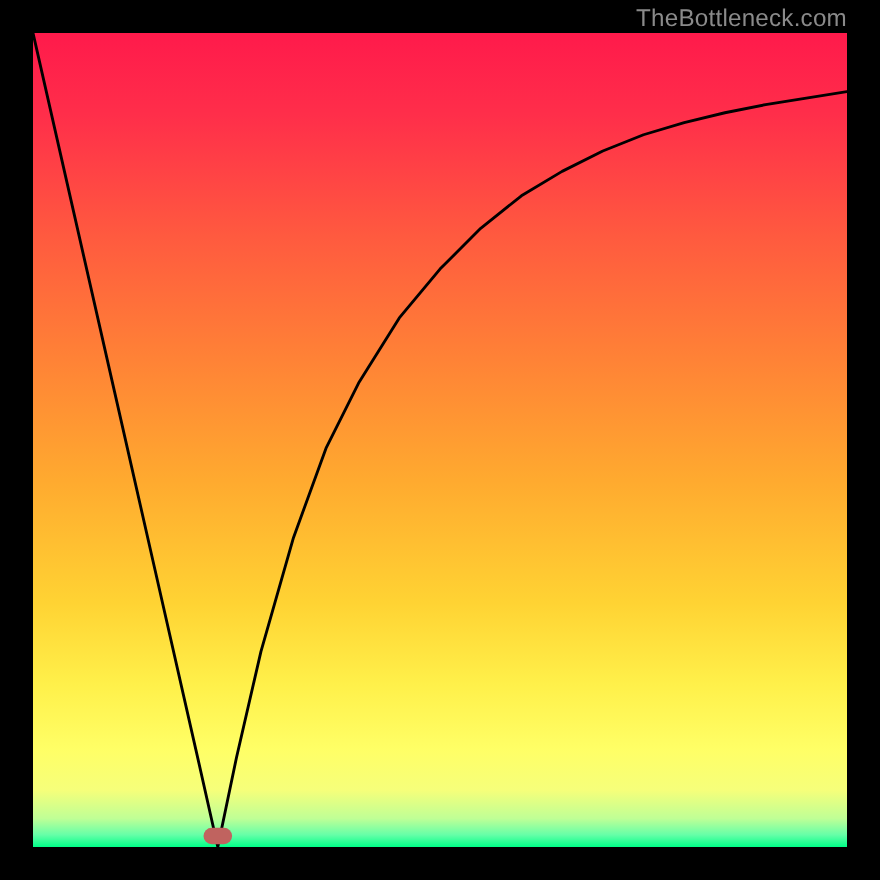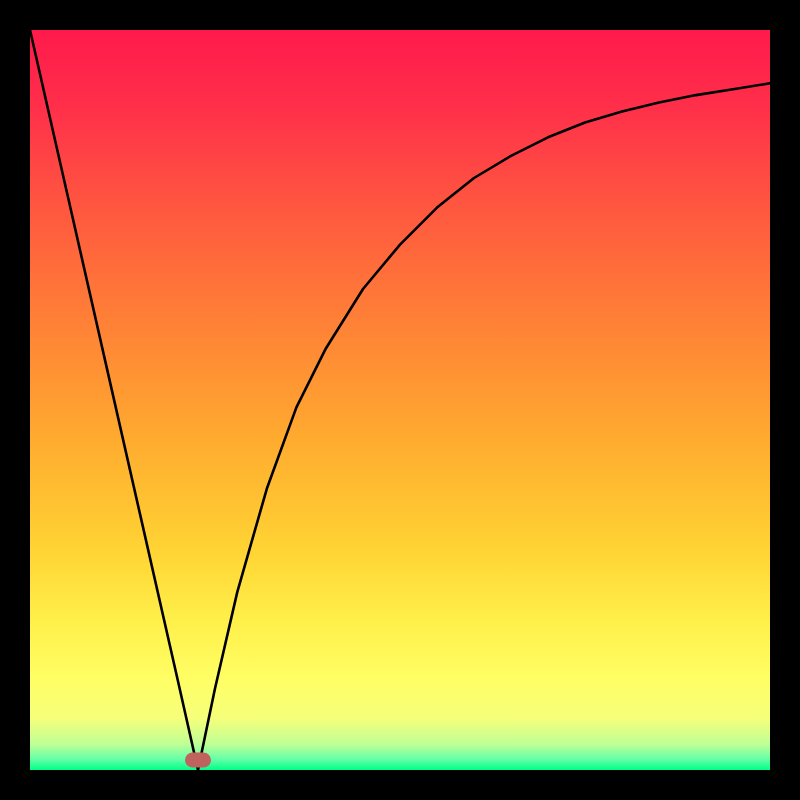--- a/index.html
+++ b/index.html
@@ -81,13 +81,14 @@
       <rect x="0" y="0" width="740" height="740" fill="url(#bg)"></rect>
     </svg>
 
     <svg class="curve" viewBox="0 0 740 740" preserveAspectRatio="none">
       <path id="curve-path" fill="none" stroke-width="2.6" stroke-linejoin="round" stroke-linecap="round" d="M0.0 0.0 L37.0 162.8 L74.0 325.6 L111.0 488.4 L148.0 651.2 L168.0 740.0 L185.0 658.6 L207.2 562.4 L236.8 458.8 L266.4 377.4 L296.0 318.2 L333.0 259.0 L370.0 214.6 L407.0 177.6 L444.0 148.0 L481.0 125.8 L518.0 107.3 L555.0 92.5 L592.0 81.4 L629.0 72.5 L666.0 65.1 L703.0 59.2 L740.0 53.3 " stroke="#000000"></path>
     </svg>
 
     <div class="marker" style="left: 167.98px; top: 730.38px; background: rgb(192, 99, 95);"></div>
   </div>
 
+  <div class="watermark">TheBottleneck.com</div>
 </div>
 
 </body></html>

